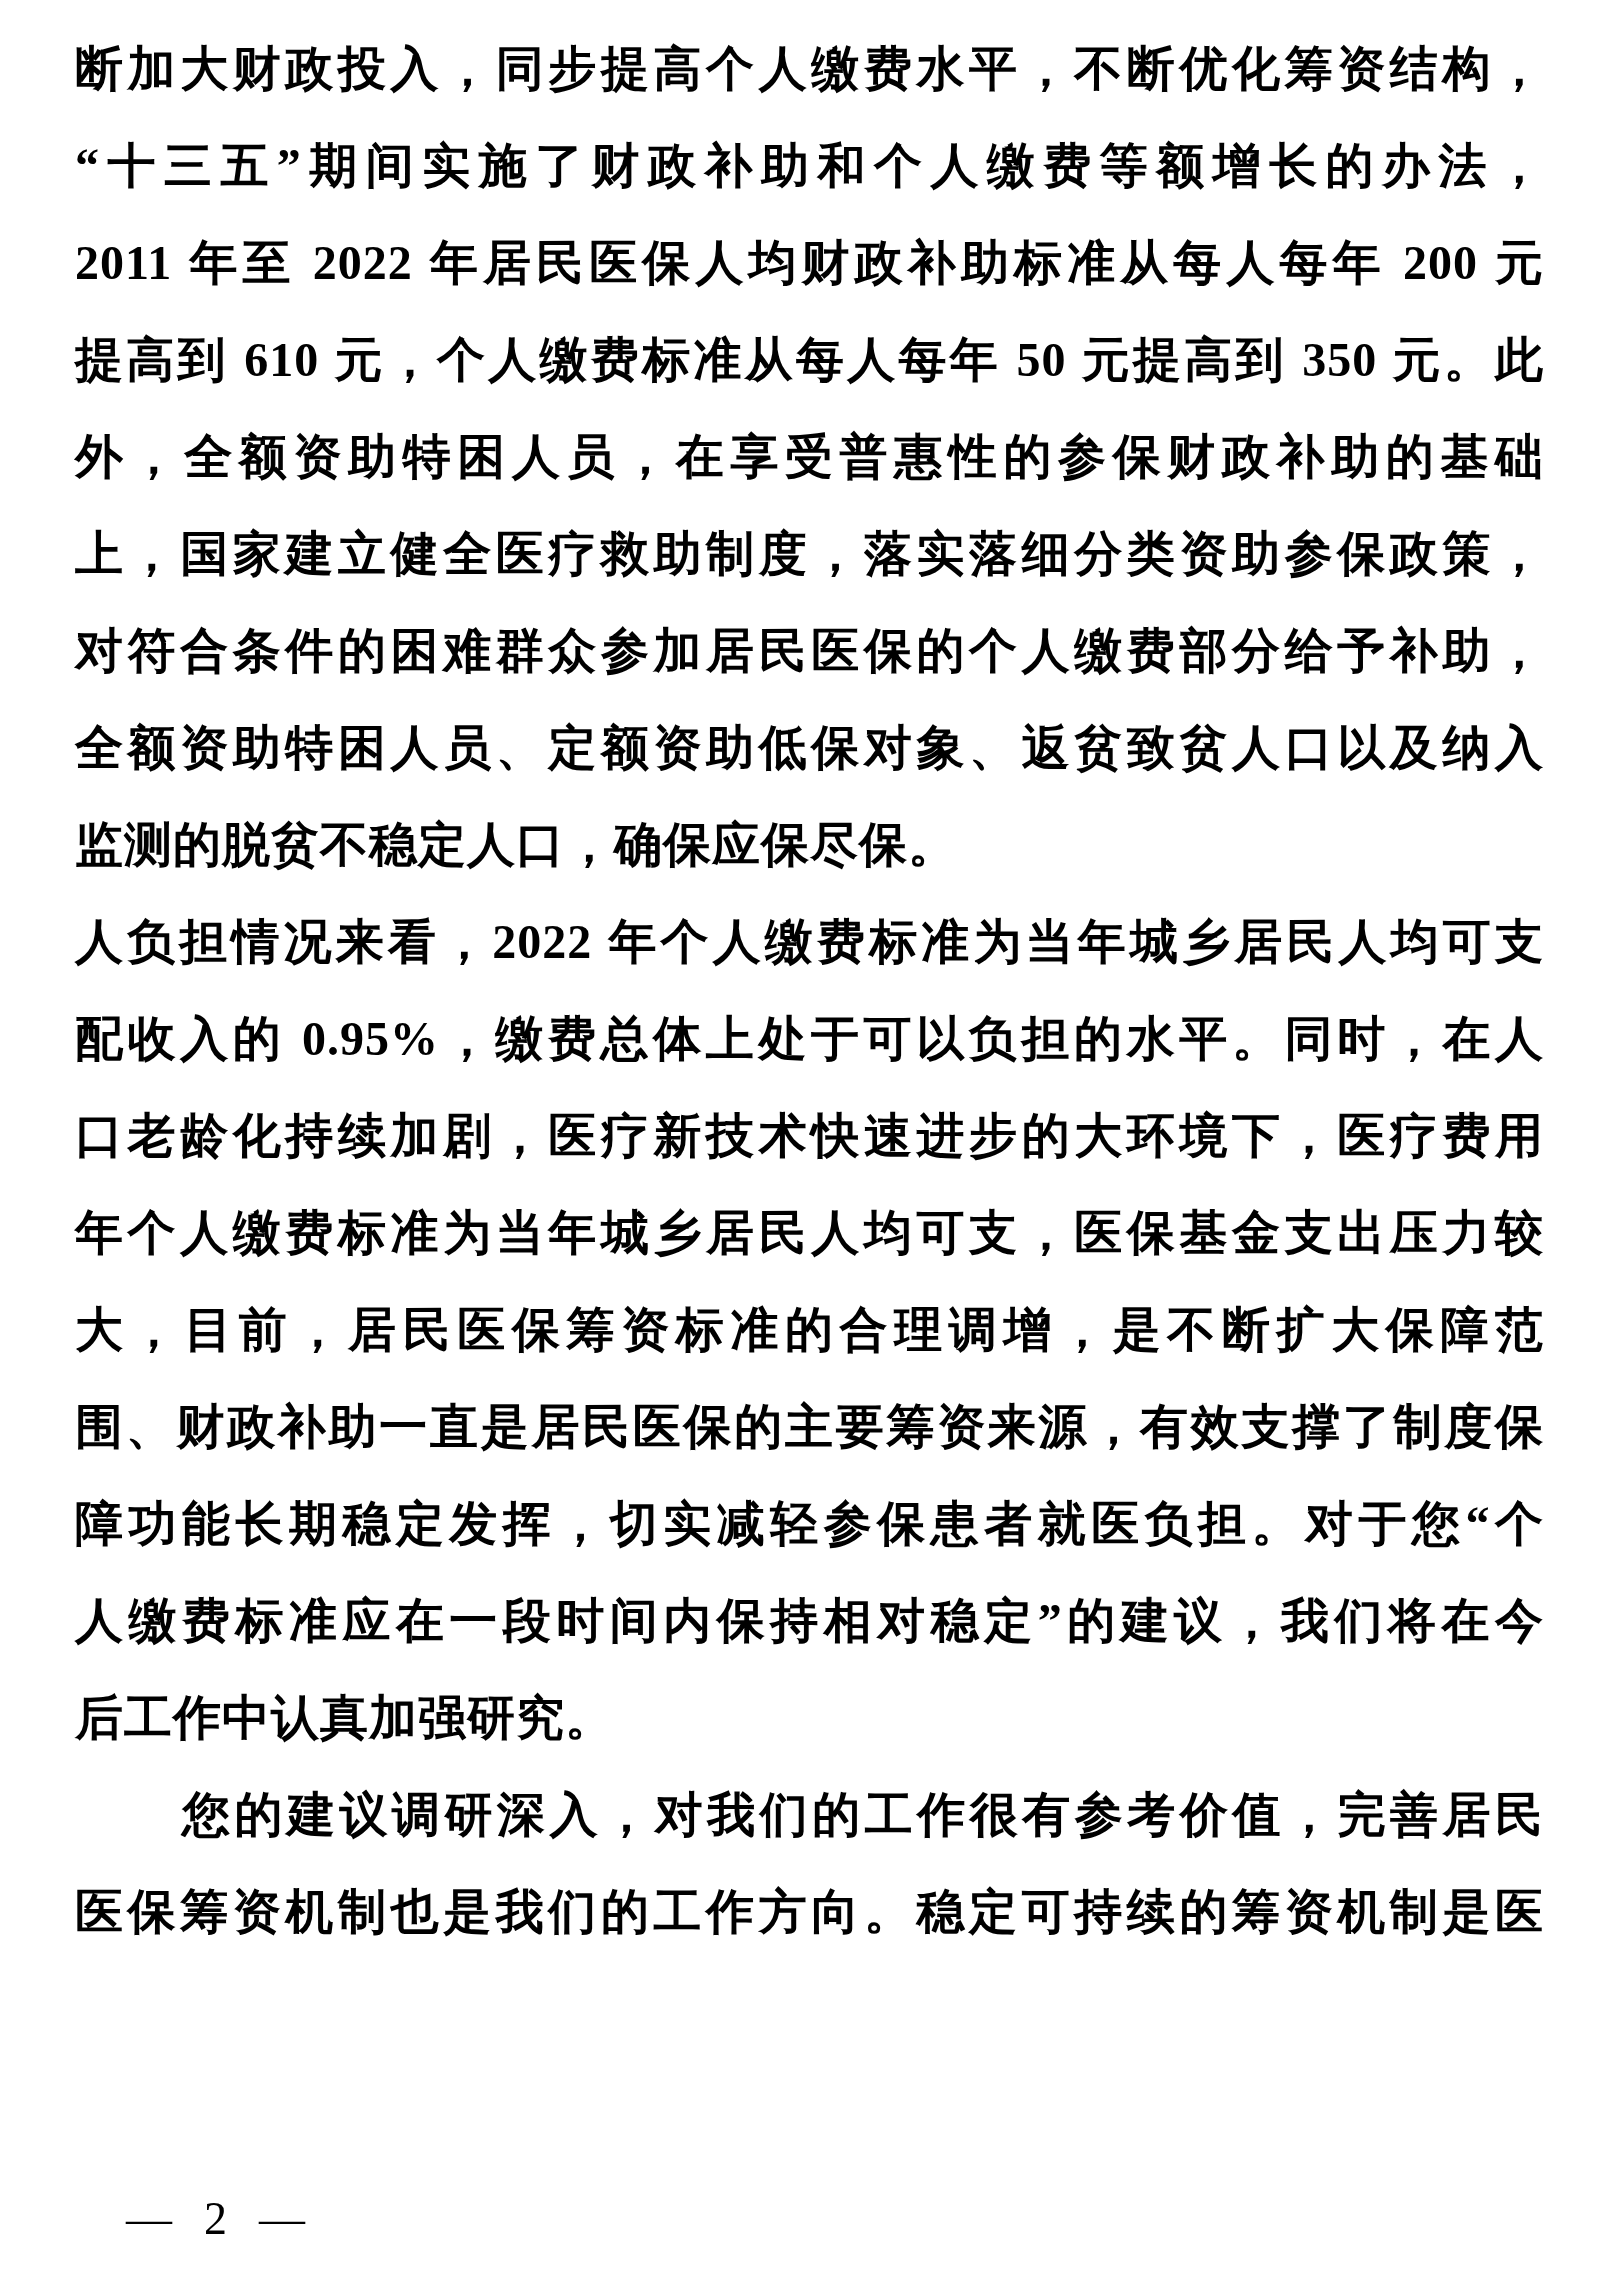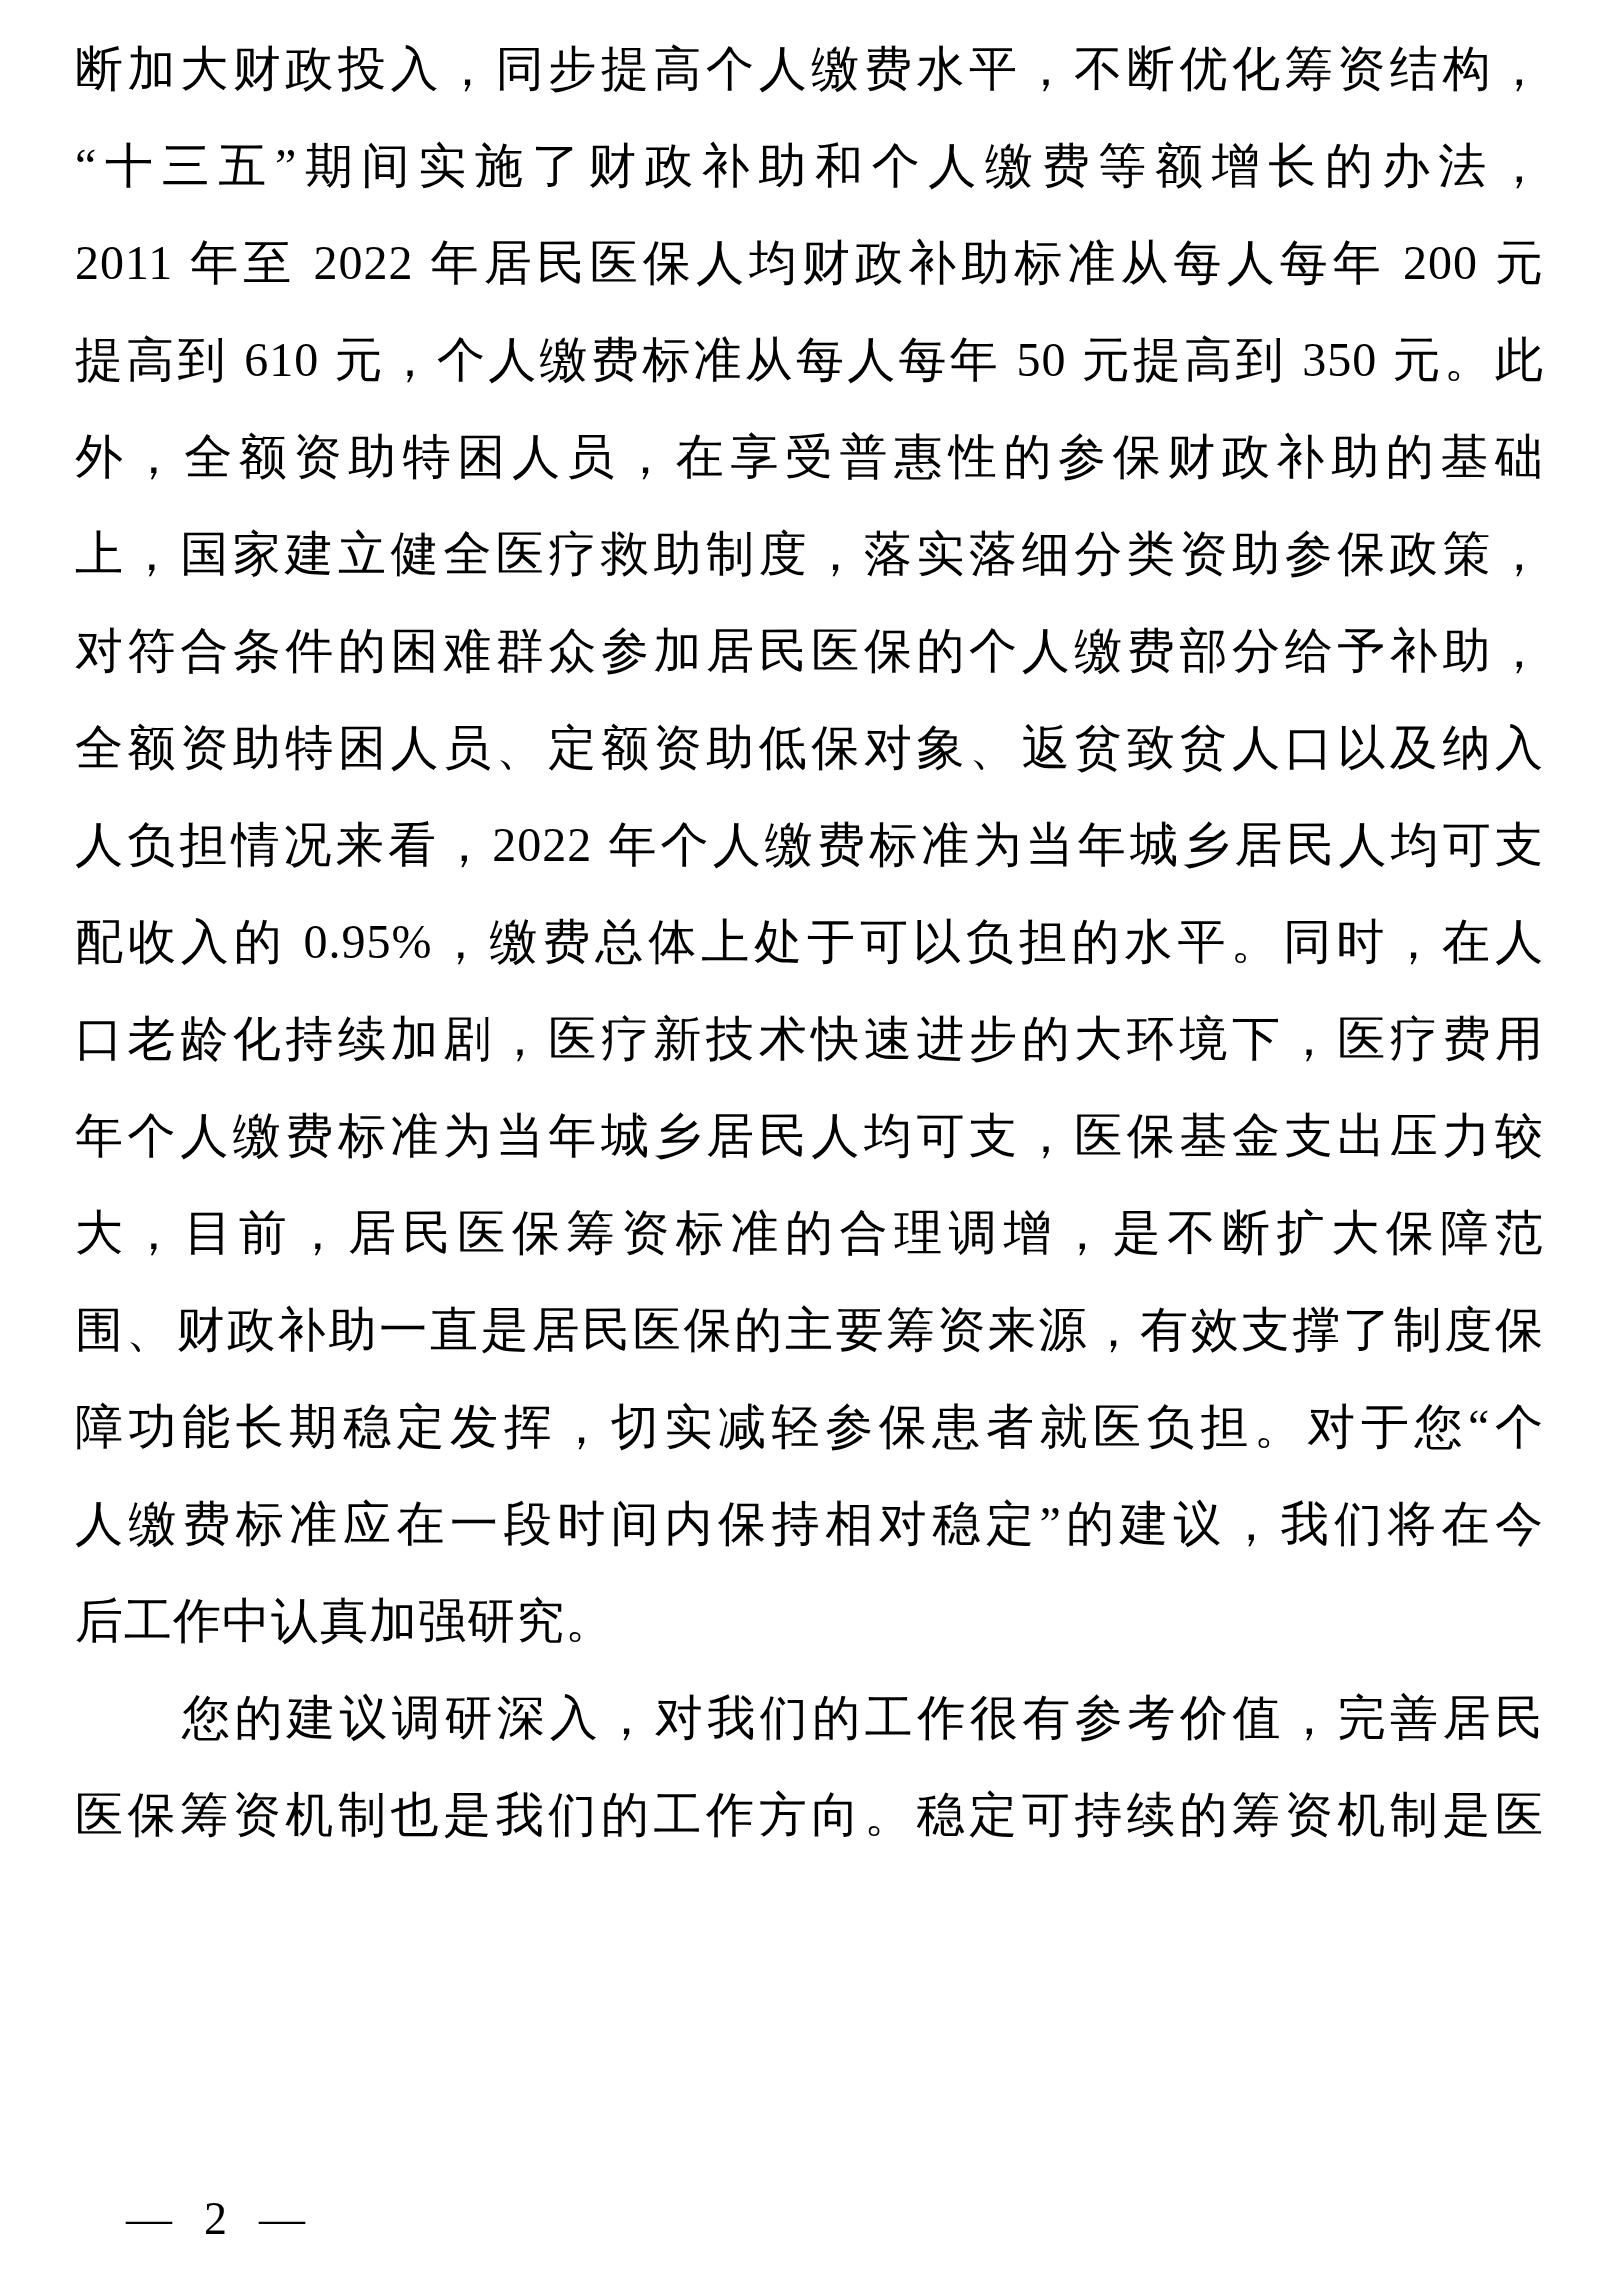--- a/index.html
+++ b/index.html
@@ -15,20 +15,21 @@
     color: #000000;
     font-family: "Liberation Serif", "DejaVu Serif", serif;
     box-sizing: border-box;
     overflow: hidden;
   }
   .body-text {
     position: absolute;
     top: 20px;
     left: 75px;
     right: 56px;
+    font-weight: bold;
   }
   .line {
     font-size: 48px;
     line-height: 97px;
     height: 97px;
     text-align: left;
     letter-spacing: 1px;
   }
   .line.justify {
     text-align: justify;
@@ -59,20 +60,21 @@
 <div class="page">
   <div class="body-text">
     <div class="line justify">断加大财政投入，同步提高个人缴费水平，不断优化筹资结构，</div>
     <div class="line justify">“十三五”期间实施了财政补助和个人缴费等额增长的办法，</div>
     <div class="line justify">2011 年至 2022 年居民医保人均财政补助标准从每人每年 200 元</div>
     <div class="line justify">提高到 610 元，个人缴费标准从每人每年 50 元提高到 350 元。此</div>
     <div class="line justify">外，全额资助特困人员，在享受普惠性的参保财政补助的基础</div>
     <div class="line justify">上，国家建立健全医疗救助制度，落实落细分类资助参保政策，</div>
     <div class="line justify">对符合条件的困难群众参加居民医保的个人缴费部分给予补助，</div>
     <div class="line justify">全额资助特困人员、定额资助低保对象、返贫致贫人口以及纳入</div>
+    <div class="line">监测的脱贫不稳定人口，确保应保尽保。</div>
     <div class="line justify">人负担情况来看，2022 年个人缴费标准为当年城乡居民人均可支</div>
     <div class="line justify">配收入的 0.95%，缴费总体上处于可以负担的水平。同时，在人</div>
     <div class="line justify">口老龄化持续加剧，医疗新技术快速进步的大环境下，医疗费用</div>
     <div class="line justify">年个人缴费标准为当年城乡居民人均可支，医保基金支出压力较</div>
     <div class="line justify">大，目前，居民医保筹资标准的合理调增，是不断扩大保障范</div>
     <div class="line justify">围、财政补助一直是居民医保的主要筹资来源，有效支撑了制度保</div>
     <div class="line justify">障功能长期稳定发挥，切实减轻参保患者就医负担。对于您“个</div>
     <div class="line justify">人缴费标准应在一段时间内保持相对稳定”的建议，我们将在今</div>
     <div class="line">后工作中认真加强研究。</div>
     <div class="line justify indent">您的建议调研深入，对我们的工作很有参考价值，完善居民</div>

